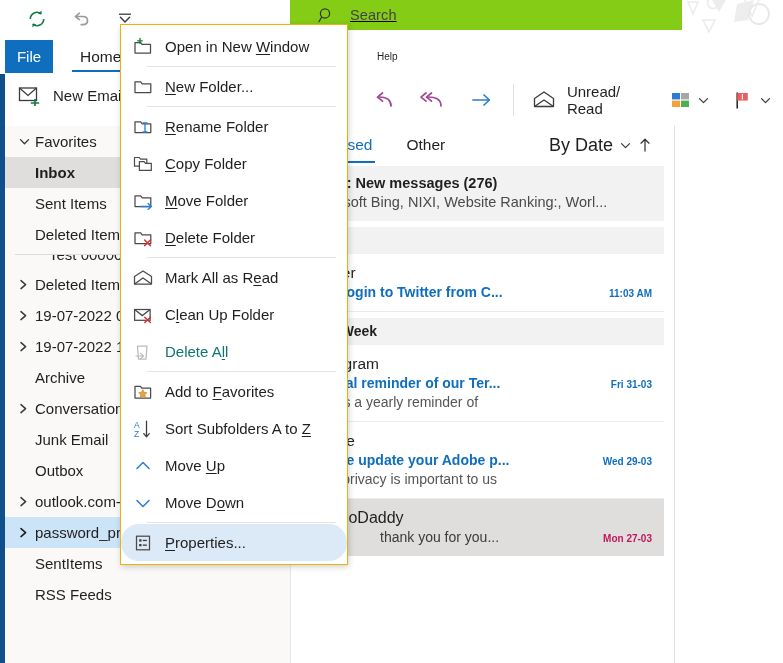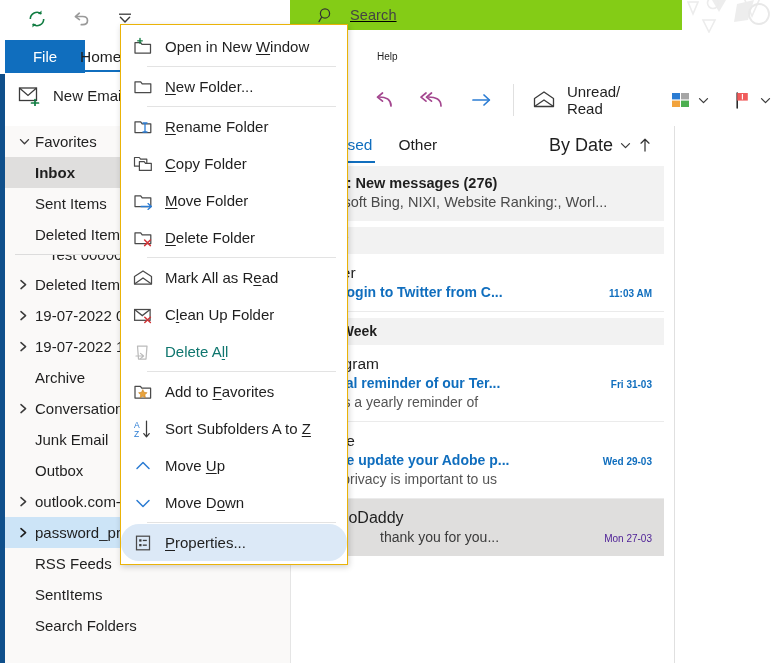--- a/index.html
+++ b/index.html
@@ -68,21 +68,21 @@
 
   
   .tabrow {
     position: absolute; left: 0; top: 40px;
     width: 783px; height: 34px;
     background: #ffffff;
     border-bottom: none;
   }
   .tab-file {
     position: absolute; left: 5px; top: 0;
-    width: 80px; height: 33px;
+    width: 48px; height: 33px;
     background: #106ebe;
     color: #ffffff;
     font-size: 15px;
     display: flex; align-items: center; justify-content: center;
     cursor: pointer;
   }
   .tab-home {
     position: absolute; left: 72px; top: 0;
     height: 33px;
     color: #1f1f1f; font-size: 15.5px;
@@ -190,21 +190,21 @@
   .lh-focused {
     font-size: 15.5px; color: #106ebe;
     margin-left: 22px; position: relative;
     cursor: pointer;
   }
   .lh-focused::after {
     content:""; position:absolute; left:-3px; right:-3px; bottom:-9px;
     height: 2.5px; background:#106ebe;
   }
   .lh-other {
-    font-size: 15.5px; color: #1f1f1f; margin-left: 26px;
+    font-size: 15.5px; color: #1f1f1f; margin-left: 34px;
     cursor: pointer;
   }
   .lh-sort {
     margin-left: auto; margin-right: 6px;
     display: flex; align-items: center; gap: 6px;
   }
   .lh-bydate { font-size: 18px; color: #1f1f1f; cursor: pointer; }
   .lh-arrow { font-size: 16px; color: #333; margin-right: 16px; cursor: pointer; }
 
   .msg-banner {
@@ -243,21 +243,21 @@
   }
   .msg-row .date {
     margin-left: auto; font-size: 10px; font-weight: bold; color: #106ebe;
     padding-left: 10px; white-space: nowrap;
   }
   .msg-row .preview {
     font-size: 14px; color: #555555; margin-top: 3px;
   }
   .msg-row.selected .sender { color: #1f1f1f; font-size: 16px; }
   .msg-row.selected .subject { color: #3b3b3b; font-weight: normal; margin-left: 70px;}
-  .msg-row.selected .date { color: #4c1d95; font-weight: normal; }
+  .msg-row.selected .date { color: #be185d; font-weight: bold; }
   .msg-row .unread-bar {
     position: absolute; left: 0; top: 0; bottom: 0;
     width: 3px; background: #106ebe;
   }
   .msg-row .sender-indent { padding-left: 26px; }
 
   
   .readingpane {
     position: absolute; left: 674px; top: 126px;
     width: 109px; height: 537px;
@@ -515,27 +515,24 @@
     </div>
     <div class="fp-item sel-blue">
       <span class="fp-chev">
         <svg width="11" height="13" viewBox="0 0 11 13">
             <path d="M3 2.6 L7.6 6.6 L3 10.6" fill="none" stroke="#1f1f1f" stroke-width="1.6" stroke-linecap="round" stroke-linejoin="round"></path>
           </svg>
       </span>
       <span>password_protected</span>
     </div>
     <div class="fp-item indent">
+      <span>SentItems</span>
+    </div>
+    <div class="fp-item indent">
       <span>RSS Feeds</span>
-    </div>
-    <div class="fp-item indent">
-      <span>SentItems</span>
-    </div>
-    <div class="fp-item indent">
-      <span>Search Folders</span>
     </div>
   </div>
 
   <div class="listpane">
     <div class="list-header">
       <span class="lh-focused">Focused</span>
       <span class="lh-other">Other</span>
       <span class="lh-sort">
         <span class="lh-bydate">By Date</span>
         <span>

